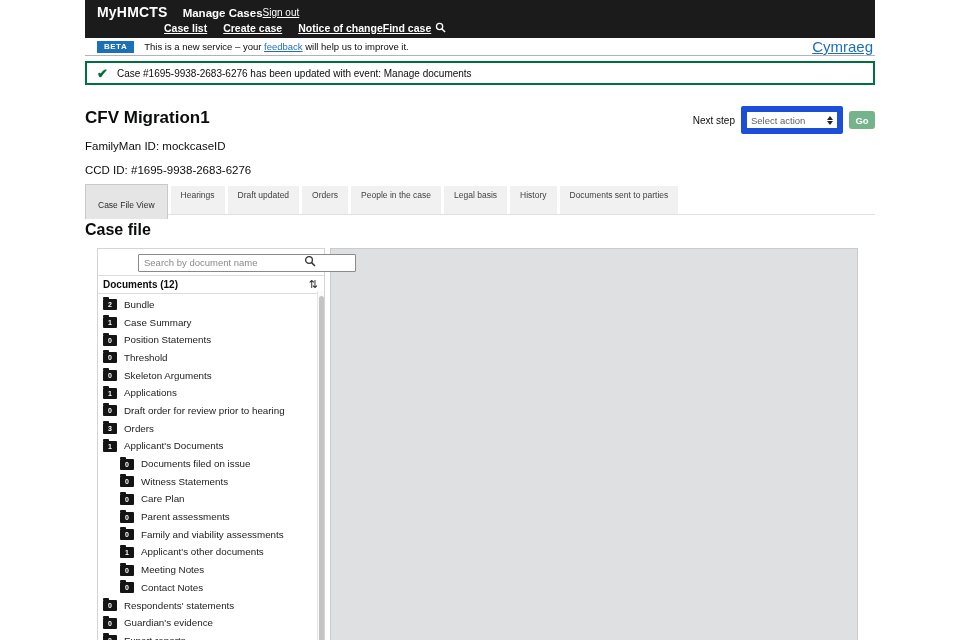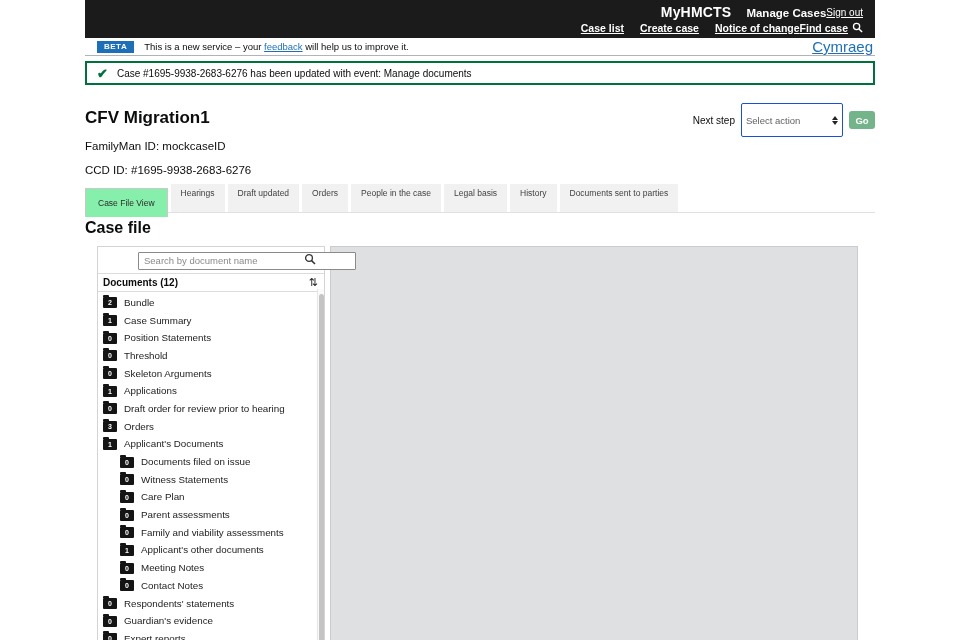--- a/index.html
+++ b/index.html
@@ -2,21 +2,21 @@
 <html><head>
 <meta charset="utf-8">
 <style>
   * { margin:0; padding:0; box-sizing:border-box; }
   html,body { width:960px; height:640px; overflow:hidden; background:#fff;
     font-family:"Liberation Sans", sans-serif; color:#0b0c0c; }
   .container { position:relative; width:790px; margin-left:85px; }
 
   
   .app-header { background:#1b1b1b; color:#fff; height:38px; padding:4px 12px 5px 12px; }
-  .hdr-row { display:flex; justify-content:flex-end; align-items:center; }
+  .hdr-row { display:flex; justify-content:flex-start; align-items:center; }
   .hdr-row.r1 { height:16px; }
   .hdr-row.r2 { height:13px; margin-top:1px; }
   .brand { font-weight:bold; font-size:14px; letter-spacing:.2px; }
   .product { font-weight:bold; font-size:11.5px; margin-left:15px; }
   .signout { font-size:10px; color:#fff; text-decoration:underline; }
   .hdr-nav { display:flex; gap:16px; margin-left:67px; }
   .hdr-nav a { color:#fff; font-weight:bold; font-size:10.5px; text-decoration:underline; }
   .findcase { display:flex; align-items:center; gap:4px; }
   .findcase a { color:#fff; font-weight:bold; font-size:10.5px; text-decoration:underline; }
 
@@ -34,37 +34,37 @@
     align-items:center; padding:0 10px; }
   .alert .tick { color:#00703c; font-size:13px; font-weight:bold; margin-right:9px; }
   .alert .msg { font-size:10px; color:#0b0c0c; }
 
   
   .case-head { margin-top:23px; display:flex; justify-content:space-between; }
   .case-title { font-size:17px; font-weight:bold; }
   .case-meta { font-size:11.5px; margin-top:12px; }
   .next-step { display:flex; align-items:center; gap:6px; height:18px; margin-top:3px; }
   .ns-label { font-size:10px; }
-  .ns-select { width:102px; height:34px; border:1px solid #1d4ed8; border-radius:2px;
+  .ns-select { width:102px; height:28px; border:6px solid #1d4ed8; border-radius:2px;
     background:#fff; display:flex; align-items:center; padding:0 4px; }
   .ns-select .val { font-size:9.5px; color:#5f5f5f; flex:1; }
   .spinner { display:flex; flex-direction:column; gap:1px; align-items:center; }
   .spinner i { width:0; height:0; border-left:3px solid transparent; border-right:3px solid transparent; }
   .spinner .up { border-bottom:4px solid #222; }
   .spinner .dn { border-top:4px solid #222; }
   .go-btn { width:26px; height:18px; background:#74b48b; color:#fff; font-weight:bold;
     font-size:9.5px; border:none; border-radius:3px; }
 
   
   .tab-bar { margin-top:8px; display:flex; gap:3px; align-items:flex-end;
     border-bottom:1px solid #e0e0e0; }
   .tab { background:#f1f1f1; color:#3f3f3f; font-size:8.5px; padding:4px 10px 14px;
     white-space:nowrap; }
-  .tab.active { background:#86efac; border:1px solid #c9c9c9; border-bottom:none;
-    margin-bottom:-5px; padding:9px 12px 9px; color:#2b2b2b; position:relative; z-index:2;text-align:right; }
+  .tab.active { background:#e5e5e5; border:1px solid #c9c9c9; border-bottom:none;
+    margin-bottom:-5px; padding:15px 12px 9px; color:#2b2b2b; position:relative; z-index:2;text-align:right; }
 
   .section-title { margin-top:6px; font-size:16px; font-weight:bold; }
 
   
   .main { margin-top:9px; display:flex; }
   .doc-panel { margin-left:12px; width:228px; height:420px; border:1px solid #d4d4d4;
     position:relative; background:#fff; }
   .search-wrap { padding:3px 4px; }
   .search-box { position:relative; }
   .search-box input { width:100%; height:18px; border:1px solid #8a8a8a; border-radius:1px;

